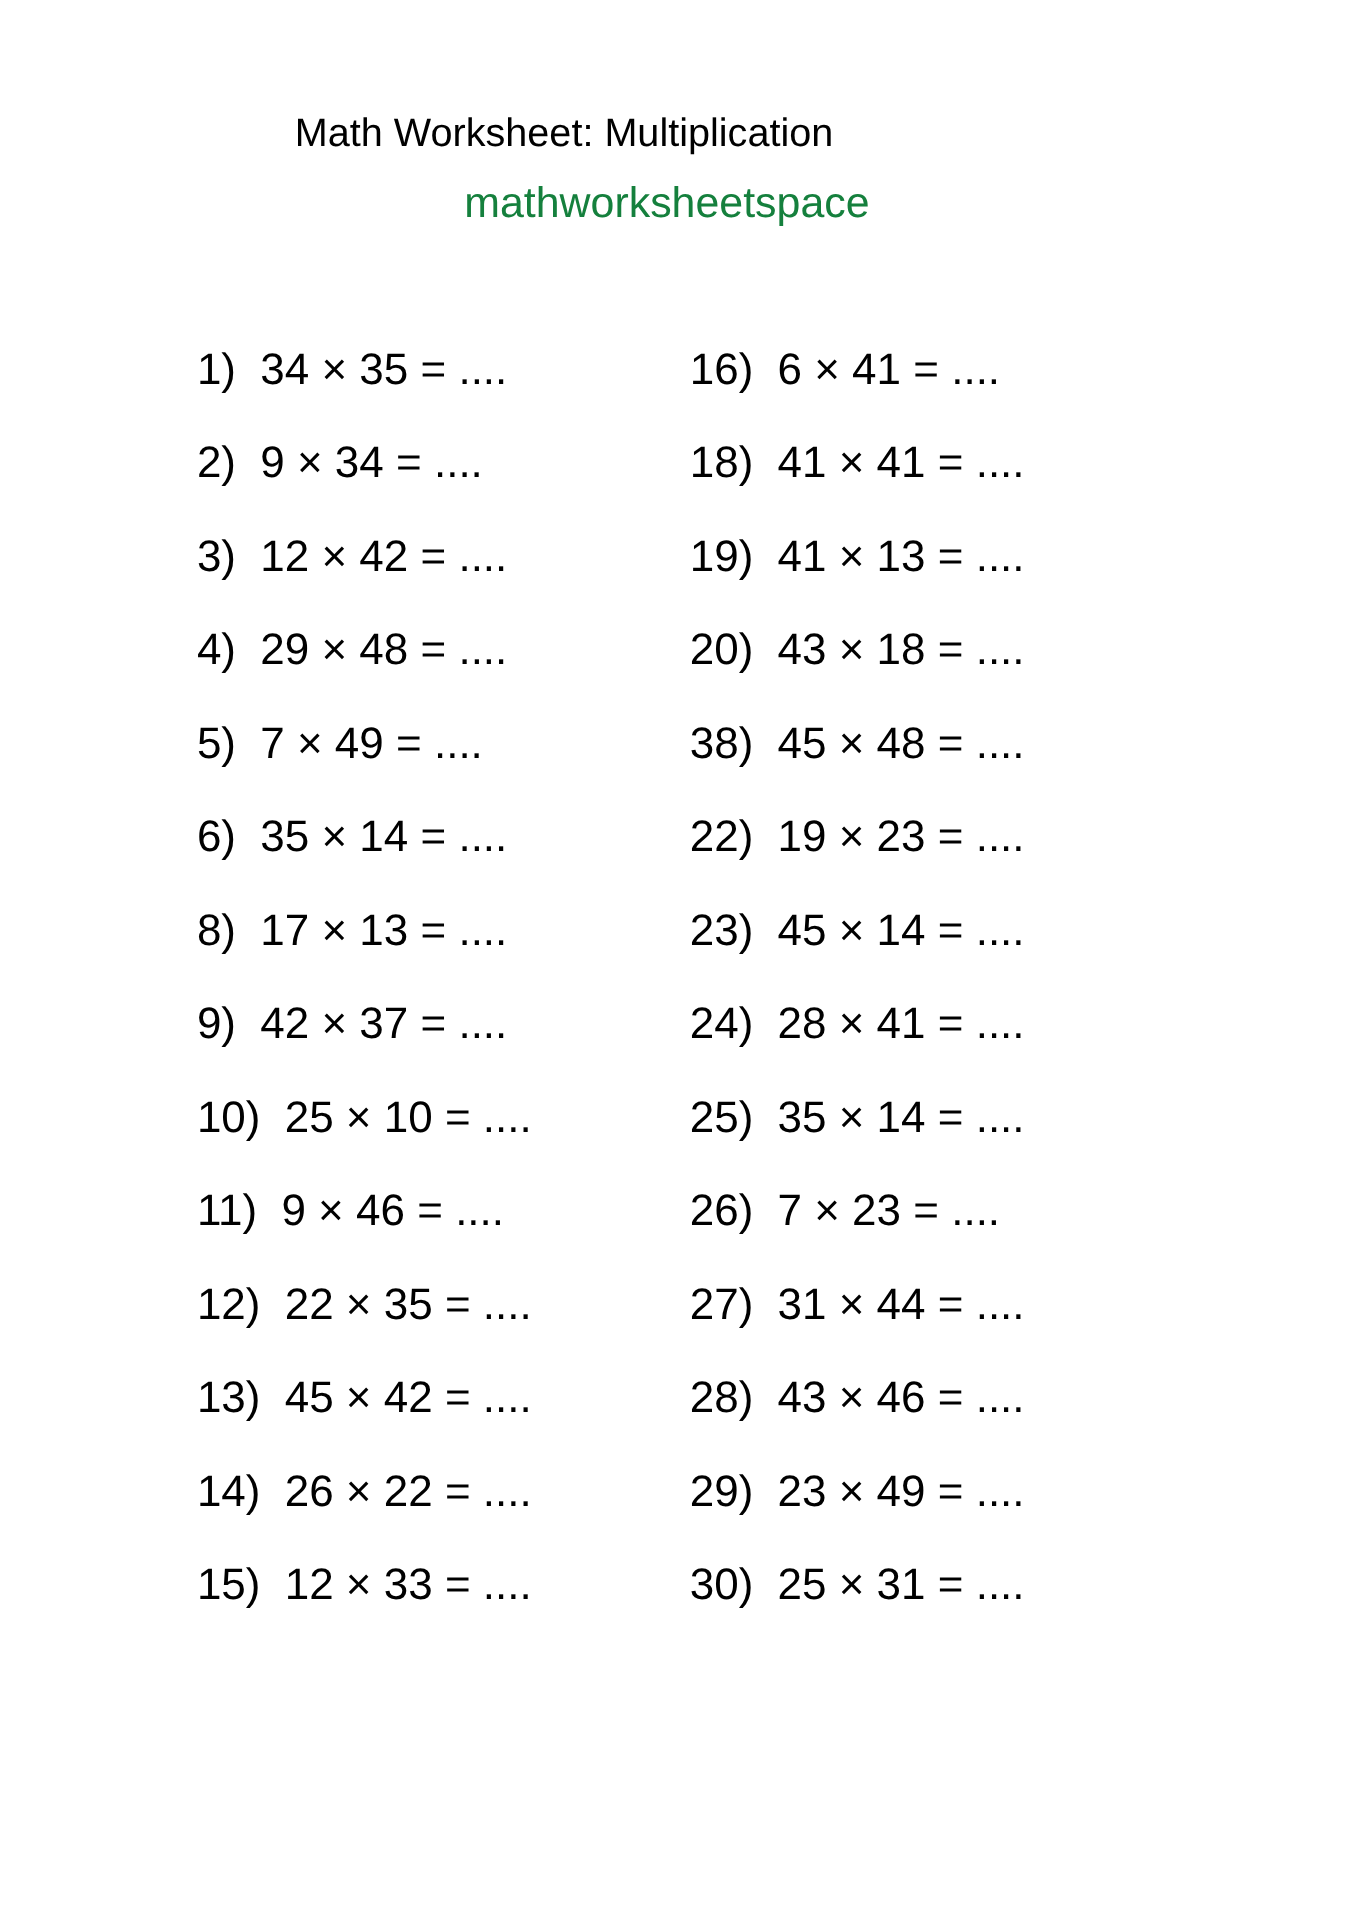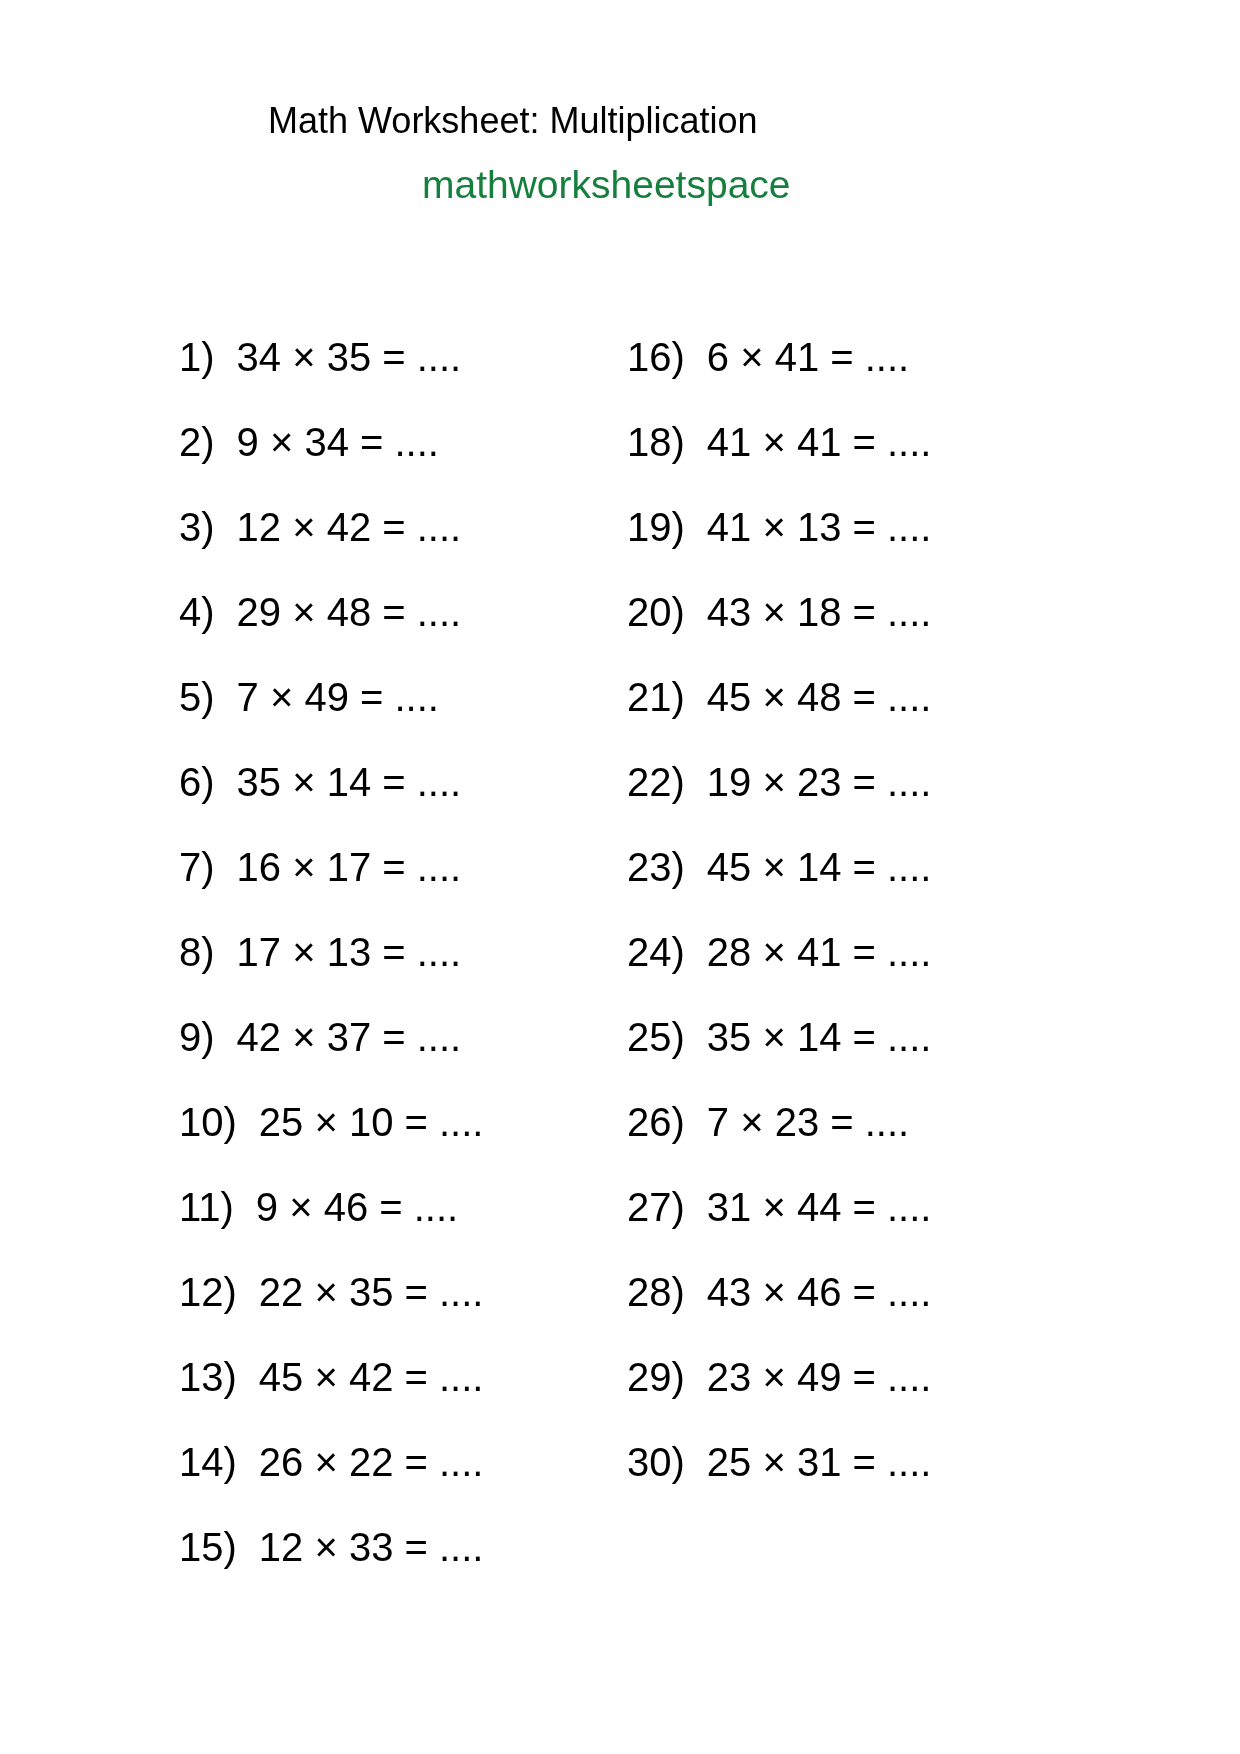--- a/index.html
+++ b/index.html
@@ -4,52 +4,51 @@
   <style>
     html, body { margin: 0; padding: 0; background: #ffffff; }
     body { width: 1240px; height: 1754px; position: relative; overflow: hidden; font-family: "Liberation Sans", sans-serif; color: #000; }
     .title { position: absolute; left: 268px; top: 88px; font-size: 36px; line-height: 66px; white-space: nowrap; }
     .subtitle { position: absolute; left: 422px; top: 163px; font-size: 39px; line-height: 44px; color: #15803d; white-space: nowrap; }
     .col { position: absolute; top: 306px; }
     .col.left { left: 179px; }
     .col.right { left: 627px; }
     .item { height: 85px; font-size: 40px; line-height: 60px; white-space: nowrap; }
     .num { display: inline-block; }
-    .expr { display: inline-block; margin-left: 22px; margin-top: 21px; }
+    .expr { display: inline-block; margin-left: 22px; }
   </style>
 </head>
 <body>
 
 <div class="title">Math Worksheet: Multiplication</div>
 <div class="subtitle">mathworksheetspace</div>
 
 <div class="col left">
   <div class="item"><span class="num">1)</span><span class="expr">34 × 35 = ....</span></div>
   <div class="item"><span class="num">2)</span><span class="expr">9 × 34 = ....</span></div>
   <div class="item"><span class="num">3)</span><span class="expr">12 × 42 = ....</span></div>
   <div class="item"><span class="num">4)</span><span class="expr">29 × 48 = ....</span></div>
   <div class="item"><span class="num">5)</span><span class="expr">7 × 49 = ....</span></div>
   <div class="item"><span class="num">6)</span><span class="expr">35 × 14 = ....</span></div>
-  <div class="item"><span class="num">7)</span><span class="expr">16 × 17 = ....</span></div>
   <div class="item"><span class="num">8)</span><span class="expr">17 × 13 = ....</span></div>
   <div class="item"><span class="num">9)</span><span class="expr">42 × 37 = ....</span></div>
   <div class="item"><span class="num">10)</span><span class="expr">25 × 10 = ....</span></div>
   <div class="item"><span class="num">11)</span><span class="expr">9 × 46 = ....</span></div>
   <div class="item"><span class="num">12)</span><span class="expr">22 × 35 = ....</span></div>
   <div class="item"><span class="num">13)</span><span class="expr">45 × 42 = ....</span></div>
   <div class="item"><span class="num">14)</span><span class="expr">26 × 22 = ....</span></div>
   <div class="item"><span class="num">15)</span><span class="expr">12 × 33 = ....</span></div>
 </div>
 
 <div class="col right">
   <div class="item"><span class="num">16)</span><span class="expr">6 × 41 = ....</span></div>
   <div class="item"><span class="num">18)</span><span class="expr">41 × 41 = ....</span></div>
   <div class="item"><span class="num">19)</span><span class="expr">41 × 13 = ....</span></div>
   <div class="item"><span class="num">20)</span><span class="expr">43 × 18 = ....</span></div>
-  <div class="item"><span class="num">21)</span><span class="expr">45 × 48 = ....</span></div>
+  <div class="item"><span class="num">38)</span><span class="expr">45 × 48 = ....</span></div>
   <div class="item"><span class="num">22)</span><span class="expr">19 × 23 = ....</span></div>
   <div class="item"><span class="num">23)</span><span class="expr">45 × 14 = ....</span></div>
   <div class="item"><span class="num">24)</span><span class="expr">28 × 41 = ....</span></div>
   <div class="item"><span class="num">25)</span><span class="expr">35 × 14 = ....</span></div>
   <div class="item"><span class="num">26)</span><span class="expr">7 × 23 = ....</span></div>
   <div class="item"><span class="num">27)</span><span class="expr">31 × 44 = ....</span></div>
   <div class="item"><span class="num">28)</span><span class="expr">43 × 46 = ....</span></div>
   <div class="item"><span class="num">29)</span><span class="expr">23 × 49 = ....</span></div>
   <div class="item"><span class="num">30)</span><span class="expr">25 × 31 = ....</span></div>
 </div>

